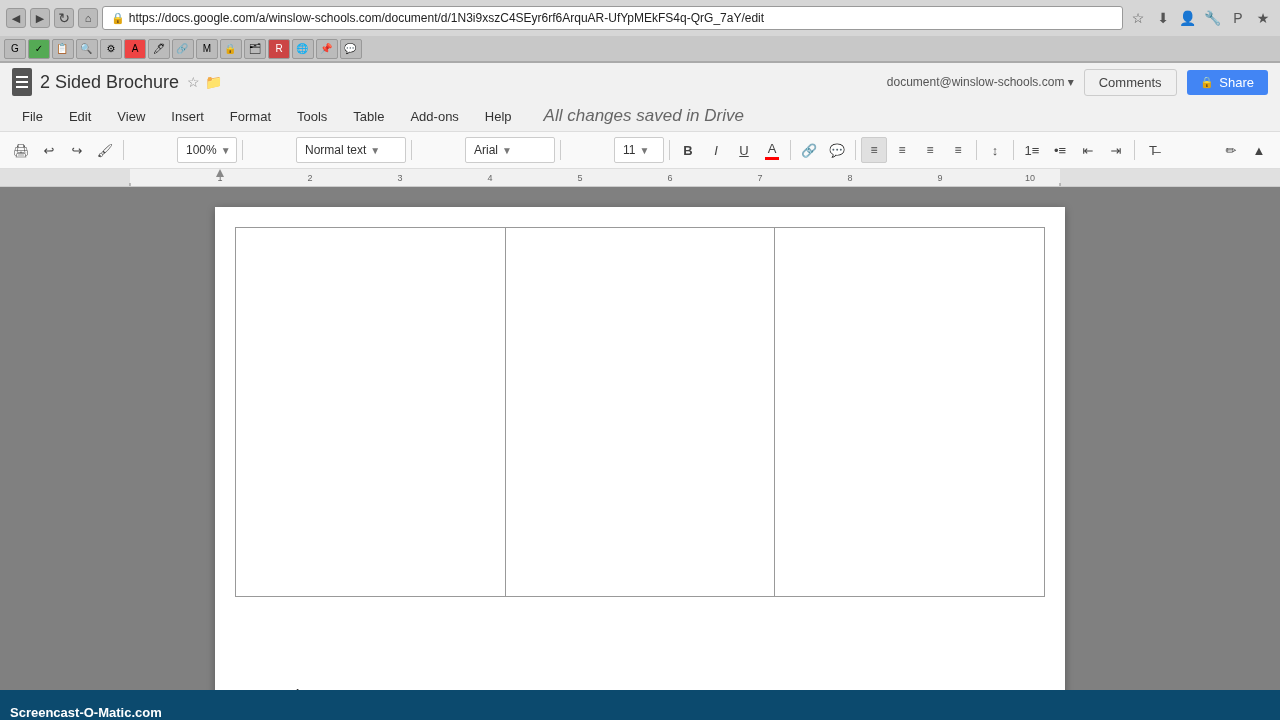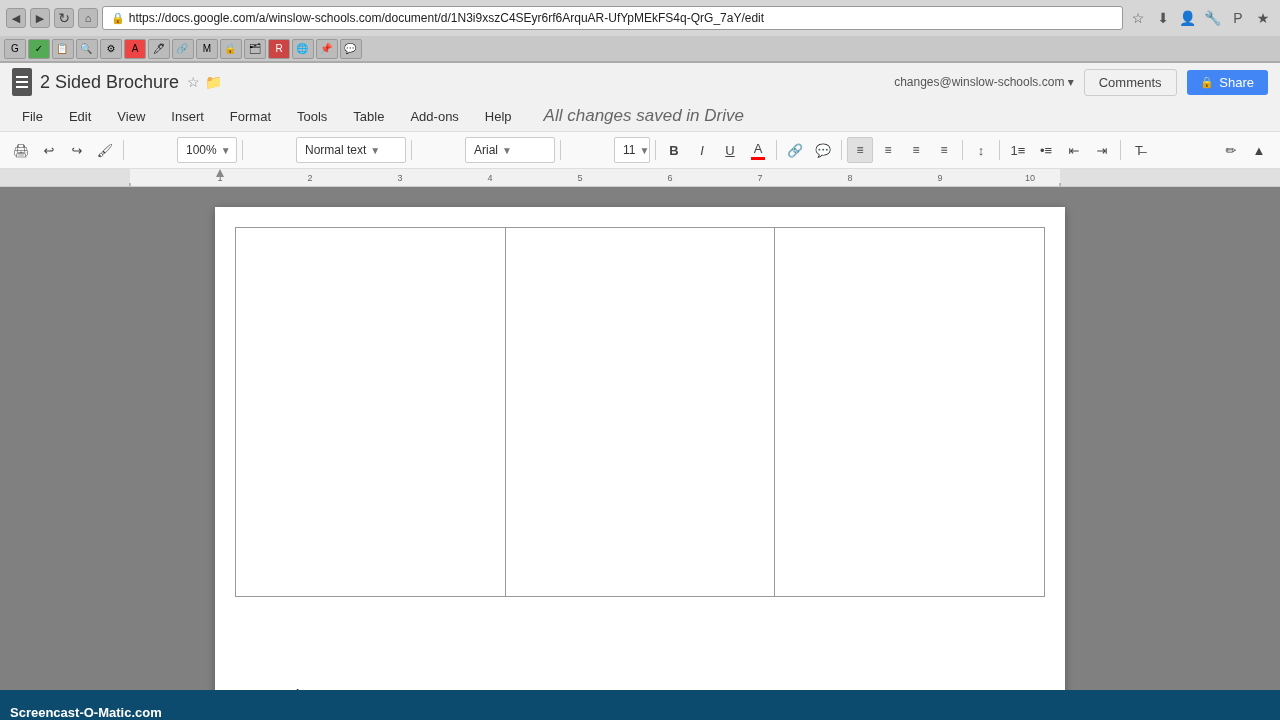--- a/index.html
+++ b/index.html
@@ -226,21 +226,21 @@
       height: 26px;
       color: #333;
       margin-left: 48px;
     }
 
     .toolbar-dropdown .arrow { font-size: 10px; color: #777; }
 
     .zoom-dropdown { width: 60px; }
     .style-dropdown { width: 110px; }
     .font-dropdown { width: 90px; }
-    .size-dropdown { width: 36px; }
+    .size-dropdown { width: 50px; }
 
     .bold-btn { font-weight: bold; }
     .italic-btn { font-style: italic; }
     .underline-btn { text-decoration: underline; }
 
     .text-color-btn {
       display: flex; flex-direction: column; align-items: center; justify-content: center;
     }
 
     .color-underline {
@@ -381,21 +381,21 @@
           <div style="width:12px; height:2px; background:white;"></div>
           <div style="width:12px; height:2px; background:white;"></div>
           <div style="width:12px; height:2px; background:white;"></div>
         </div>
       </div>
       <span class="doc-title">2 Sided Brochure</span>
       <span class="title-icon">☆</span>
       <span class="folder-icon">📁</span>
     </div>
     <div class="title-right">
-      <span class="user-email">changes@winslow-schools.com ▾</span>
+      <span class="user-email">document@winslow-schools.com ▾</span>
       <button class="comments-btn">Comments</button>
       <button class="share-btn">
         <span class="share-lock">🔒</span>
         <span>Share</span>
       </button>
     </div>
   </div>
 
   <div class="menu-bar">
     <div class="menu-item">File</div>

